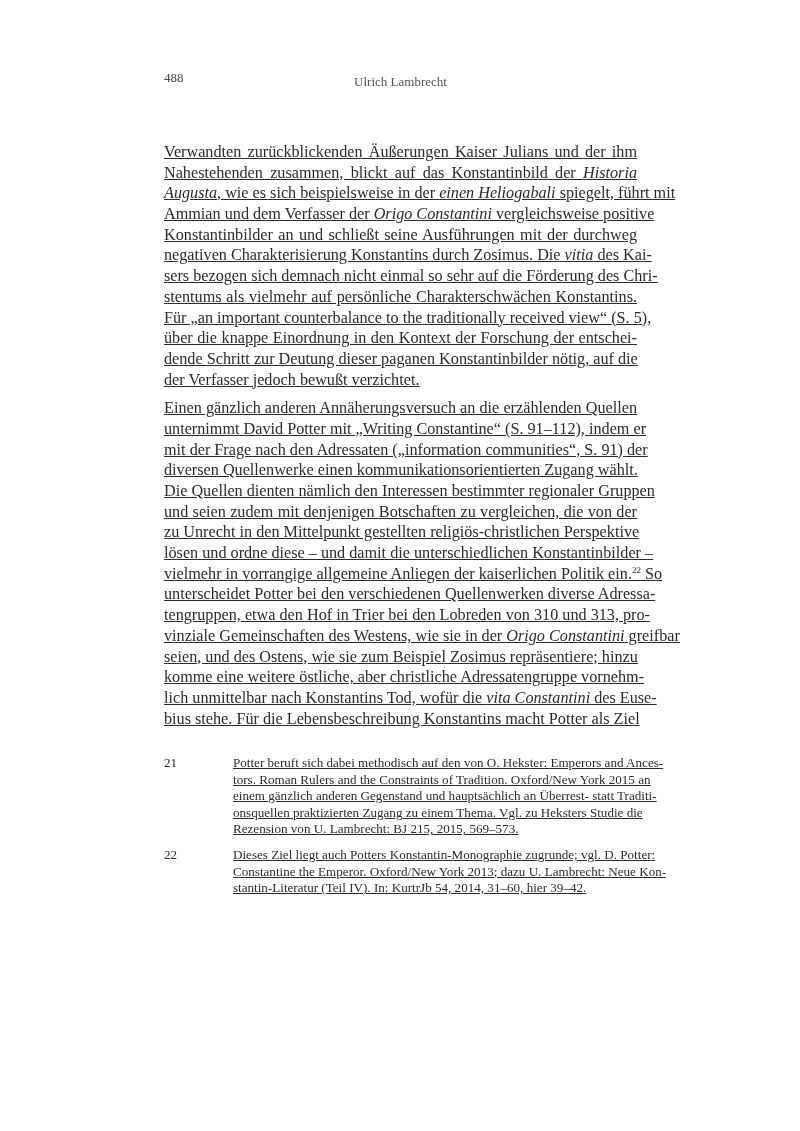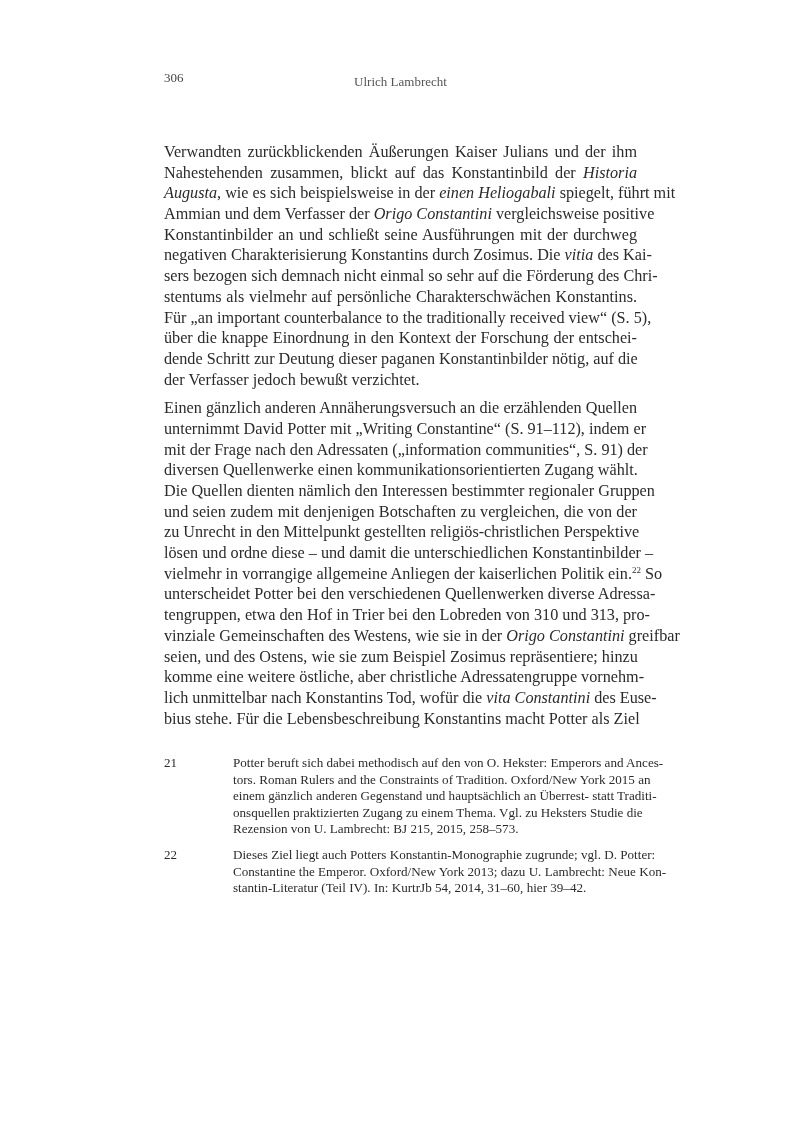--- a/index.html
+++ b/index.html
@@ -3,35 +3,35 @@
   <meta charset="utf-8">
   <style>
     html, body { margin: 0; padding: 0; background: #ffffff; }
     body { width: 800px; height: 1131px; position: relative; overflow: hidden;
            font-family: "Liberation Serif", "DejaVu Serif", serif; color: #2b2b2b; }
     .header { position: absolute; top: 70px; left: 164px; width: 473px; height: 20px; }
     .page-num { position: absolute; left: 0; top: 0; font-size: 13px; color: #444; }
     .running-head { position: absolute; left: 0; right: 0; text-align: center; top: 4px; font-size: 13px; color: #555; }
     .body { position: absolute; left: 164px; top: 142px; width: 473px; }
     .line { display: block; font-size: 16.2px; line-height: 20.7px; height: 20.7px;
-            text-align: justify; text-align-last: justify; white-space: nowrap; overflow: visible; }
+            text-align: justify; text-align-last: justify; white-space: nowrap; overflow: visible; text-decoration: underline; }
     .line.last { text-align-last: left; }
     .para-gap { height: 8px; }
     sup { font-size: 9px; line-height: 0; vertical-align: 6px; }
     i { font-style: italic; }
     .footnotes { position: absolute; left: 164px; top: 755px; width: 473px; }
     .fn { position: relative; padding-left: 50px; margin-bottom: 9px; }
     .fn-num { position: absolute; left: 0; top: 0; font-size: 13px; line-height: 16.6px; }
     .fn .line { font-size: 13.1px; line-height: 16.6px; height: 16.6px; margin-left: 19px; }
   </style>
 </head>
 <body>
 
 <div class="header">
-  <span class="page-num">306</span>
+  <span class="page-num">488</span>
   <div class="running-head">Ulrich Lambrecht</div>
 </div>
 
 <div class="body" id="body">
     <div>
       <span class="line">Verwandten zurückblickenden Äußerungen Kaiser Julians und der ihm</span>
       <span class="line">Nahestehenden zusammen, blickt auf das Konstantinbild der <i>Historia</i></span>
       <span class="line"><i>Augusta</i>, wie es sich beispielsweise in der <i>einen Heliogabali</i> spiegelt, führt mit</span>
       <span class="line">Ammian und dem Verfasser der <i>Origo Constantini</i> vergleichsweise positive</span>
       <span class="line">Konstantinbilder an und schließt seine Ausführungen mit der durchweg</span>
@@ -64,21 +64,21 @@
     </div>
   </div>
 
 <div class="footnotes" id="footnotes">
     <div class="fn">
       <span class="fn-num">21</span>
       <span class="line">Potter beruft sich dabei methodisch auf den von O. Hekster: Emperors and Ances-</span>
       <span class="line">tors. Roman Rulers and the Constraints of Tradition. Oxford/New York 2015 an</span>
       <span class="line">einem gänzlich anderen Gegenstand und hauptsächlich an Überrest- statt Traditi-</span>
       <span class="line">onsquellen praktizierten Zugang zu einem Thema. Vgl. zu Heksters Studie die</span>
-      <span class="line last">Rezension von U. Lambrecht: BJ 215, 2015, 258–573.</span>
+      <span class="line last">Rezension von U. Lambrecht: BJ 215, 2015, 569–573.</span>
     </div>
     <div class="fn">
       <span class="fn-num">22</span>
       <span class="line">Dieses Ziel liegt auch Potters Konstantin-Monographie zugrunde; vgl. D. Potter:</span>
       <span class="line">Constantine the Emperor. Oxford/New York 2013; dazu U. Lambrecht: Neue Kon-</span>
       <span class="line last">stantin-Literatur (Teil IV). In: KurtrJb 54, 2014, 31–60, hier 39–42.</span>
     </div>
   </div>
 
 </body></html>

